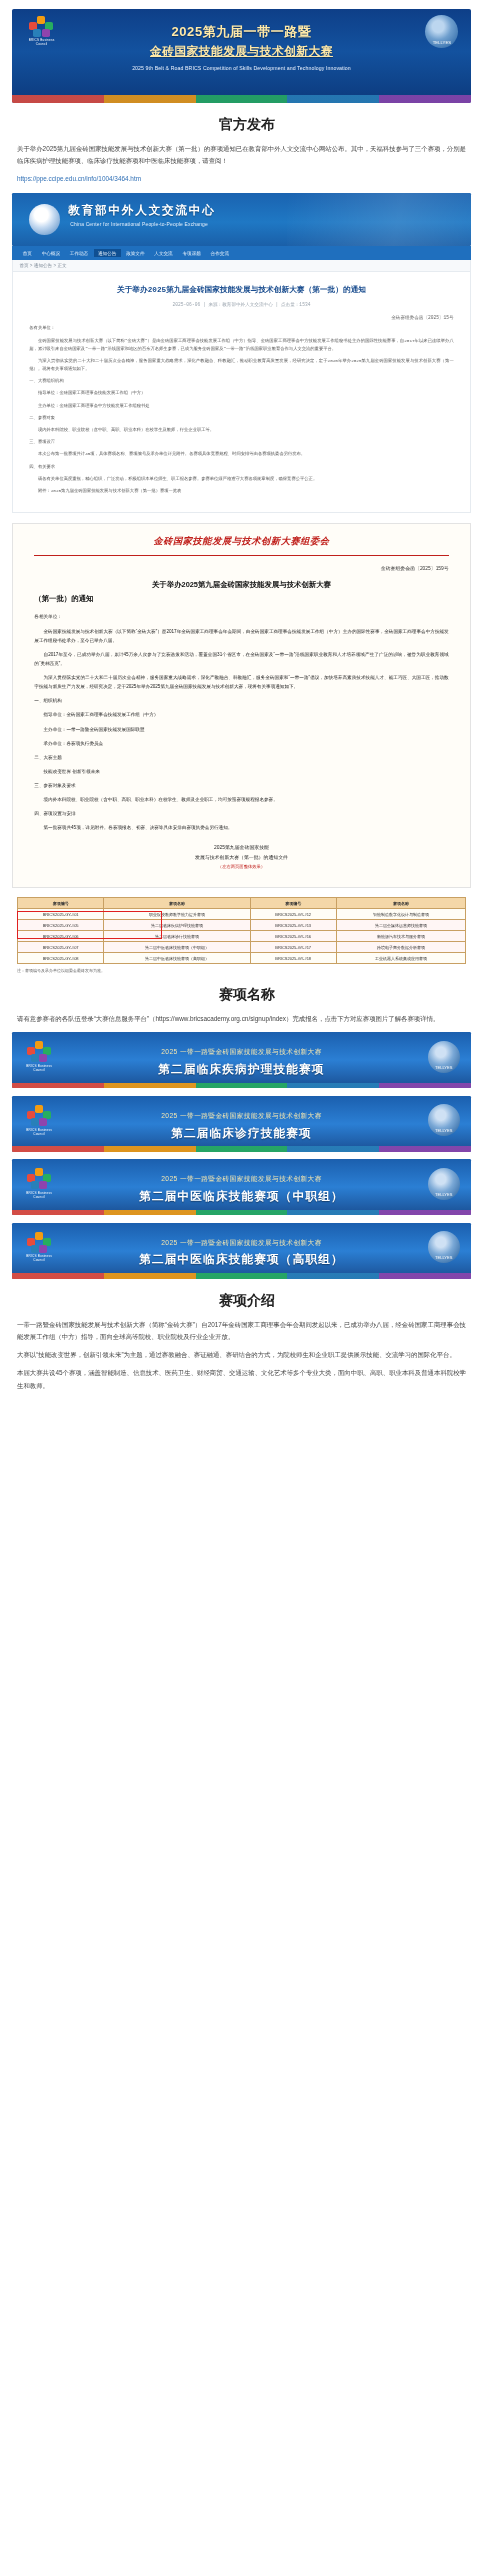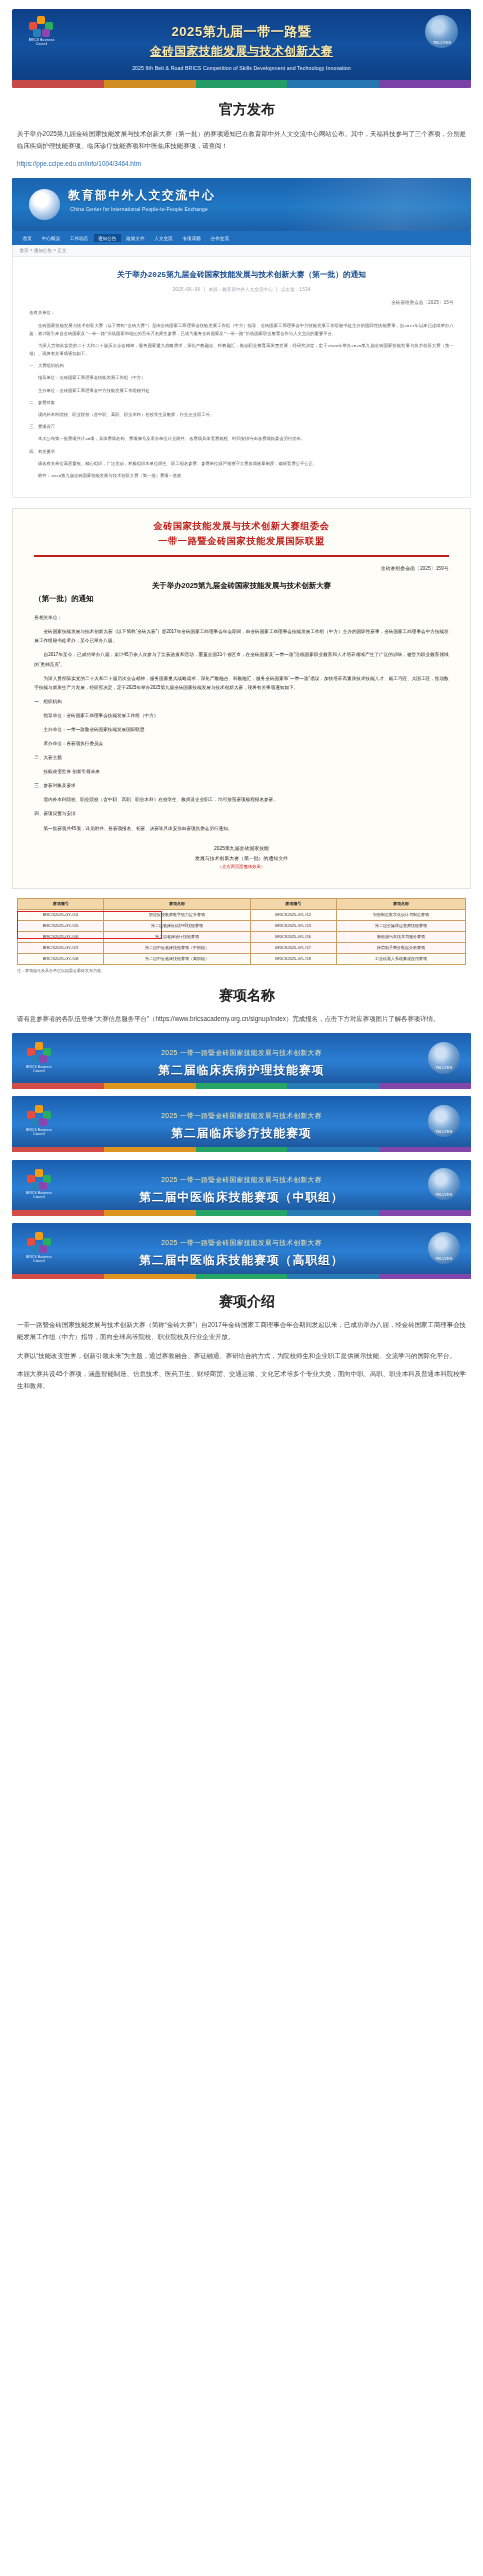--- a/index.html
+++ b/index.html
@@ -9,21 +9,21 @@
     background: #ffffff;
     font-family: "Liberation Sans", sans-serif;
     color: #333;
   }
   .page { width: 483px; margin: 0 auto; background:#fff; }
 
   
   .banner {
     position: relative;
     margin: 8.6px 12.3px 0 12.3px;
-    height: 79px;
+    height: 94px;
     border-radius: 1.8px;
     background: linear-gradient(180deg,#0e3f88 0%,#13529f 45%,#0c3a7d 100%);
     overflow: hidden;
     color: #fff;
     text-align: center;
   }
   .banner .brics-logo {
     position:absolute; left:12.3px; top:6.1px; width:34px; height:33px;
     display:flex; flex-direction:column; align-items:center; justify-content:center;
   }
@@ -146,21 +146,21 @@
   .notice p.ind { text-indent: 8.6px; }
 
   
   .redhead {
     margin: 9.8px 12.3px 0 12.3px;
     border:0.6px solid #e3e3e3;
     background:#fffdf8;
     padding: 11px 21px 16px 21px;
   }
   .redhead .rh-t1, .redhead .rh-t2 {
-    text-align:center; color:#c0201c; font-weight:bold; letter-spacing:0.6px;
+    text-align:center; color:#c0201c; font-weight:bold; letter-spacing:0.6px;font-style:italic;
   }
   .redhead .rh-t1 { font-size:9.2px; }
   .redhead .rh-t2 { font-size:9.2px; margin-top:2.5px; }
   .redhead .rh-rule { height:1.2px; background:#c0201c; margin:7.4px 0 8.6px 0; }
   .redhead .rh-no { text-align:right; font-size:4.9px; color:#333; margin-bottom:7.4px; }
   .redhead .rh-title {
     text-align:center; font-size:7.4px; font-weight:bold; color:#111; line-height:1.8; margin-bottom:2.5px;
   }
   .redhead .rh-title2 { text-align:left; font-size:7.4px; font-weight:bold; color:#111; margin-bottom:8.6px;}
   .redhead p { font-size:4.6px; line-height:2.0; color:#222; text-align:justify; margin:0 0 4.9px 0; }
@@ -286,21 +286,20 @@
     <p class="ind">境内外本科院校、职业院校（含中职、高职、职业本科）在校学生及教师，行业企业职工等。</p>
     <p>三、赛项设置</p>
     <p class="ind">本次公布第一批赛项共计45项，具体赛项名称、赛项编号及承办单位详见附件。各赛项具体竞赛规程、时间安排等由各赛项执委会另行发布。</p>
     <p>四、有关要求</p>
     <p class="ind">请各有关单位高度重视，精心组织，广泛发动，积极组织本单位师生、职工报名参赛。参赛单位须严格遵守大赛各项规章制度，确保竞赛公平公正。</p>
     <p class="ind">附件：2025第九届金砖国家技能发展与技术创新大赛（第一批）赛项一览表</p>
   </div>
 
   <div class="redhead">
     <div class="rh-t1">金砖国家技能发展与技术创新大赛组委会</div>
-    <div class="rh-t2">一带一路暨金砖国家技能发展国际联盟</div>
     <div class="rh-rule"></div>
     <div class="rh-no">金砖赛组委会函〔2025〕159号</div>
     <div class="rh-title">关于举办2025第九届金砖国家技能发展与技术创新大赛</div>
     <div class="rh-title2">（第一批）的通知</div>
     <p>各相关单位：</p>
     <p class="ind">金砖国家技能发展与技术创新大赛（以下简称“金砖大赛”）是2017年金砖国家工商理事会年会期间，由金砖国家工商理事会技能发展工作组（中方）主办的国际性赛事，金砖国家工商理事会中方技能发展工作组秘书处承办，至今已举办八届。</p>
     <p class="ind">自2017年至今，已成功举办八届，累计45万余人次参与了竞赛选拔和活动，覆盖全国31个省区市，在金砖国家及“一带一路”沿线国家职业教育和人才培养领域产生了广泛的影响，被誉为职业教育领域的“奥林匹克”。</p>
     <p class="ind">为深入贯彻落实党的二十大和二十届历次全会精神，服务国家重大战略需求，深化产教融合、科教融汇，服务金砖国家和“一带一路”倡议，加快培养高素质技术技能人才、能工巧匠、大国工匠，推动数字技能与新质生产力发展，经研究决定，定于2025年举办2025第九届金砖国家技能发展与技术创新大赛，现将有关事项通知如下。</p>
     <p>一、组织机构</p>
     <p class="ind">指导单位：金砖国家工商理事会技能发展工作组（中方）</p>

